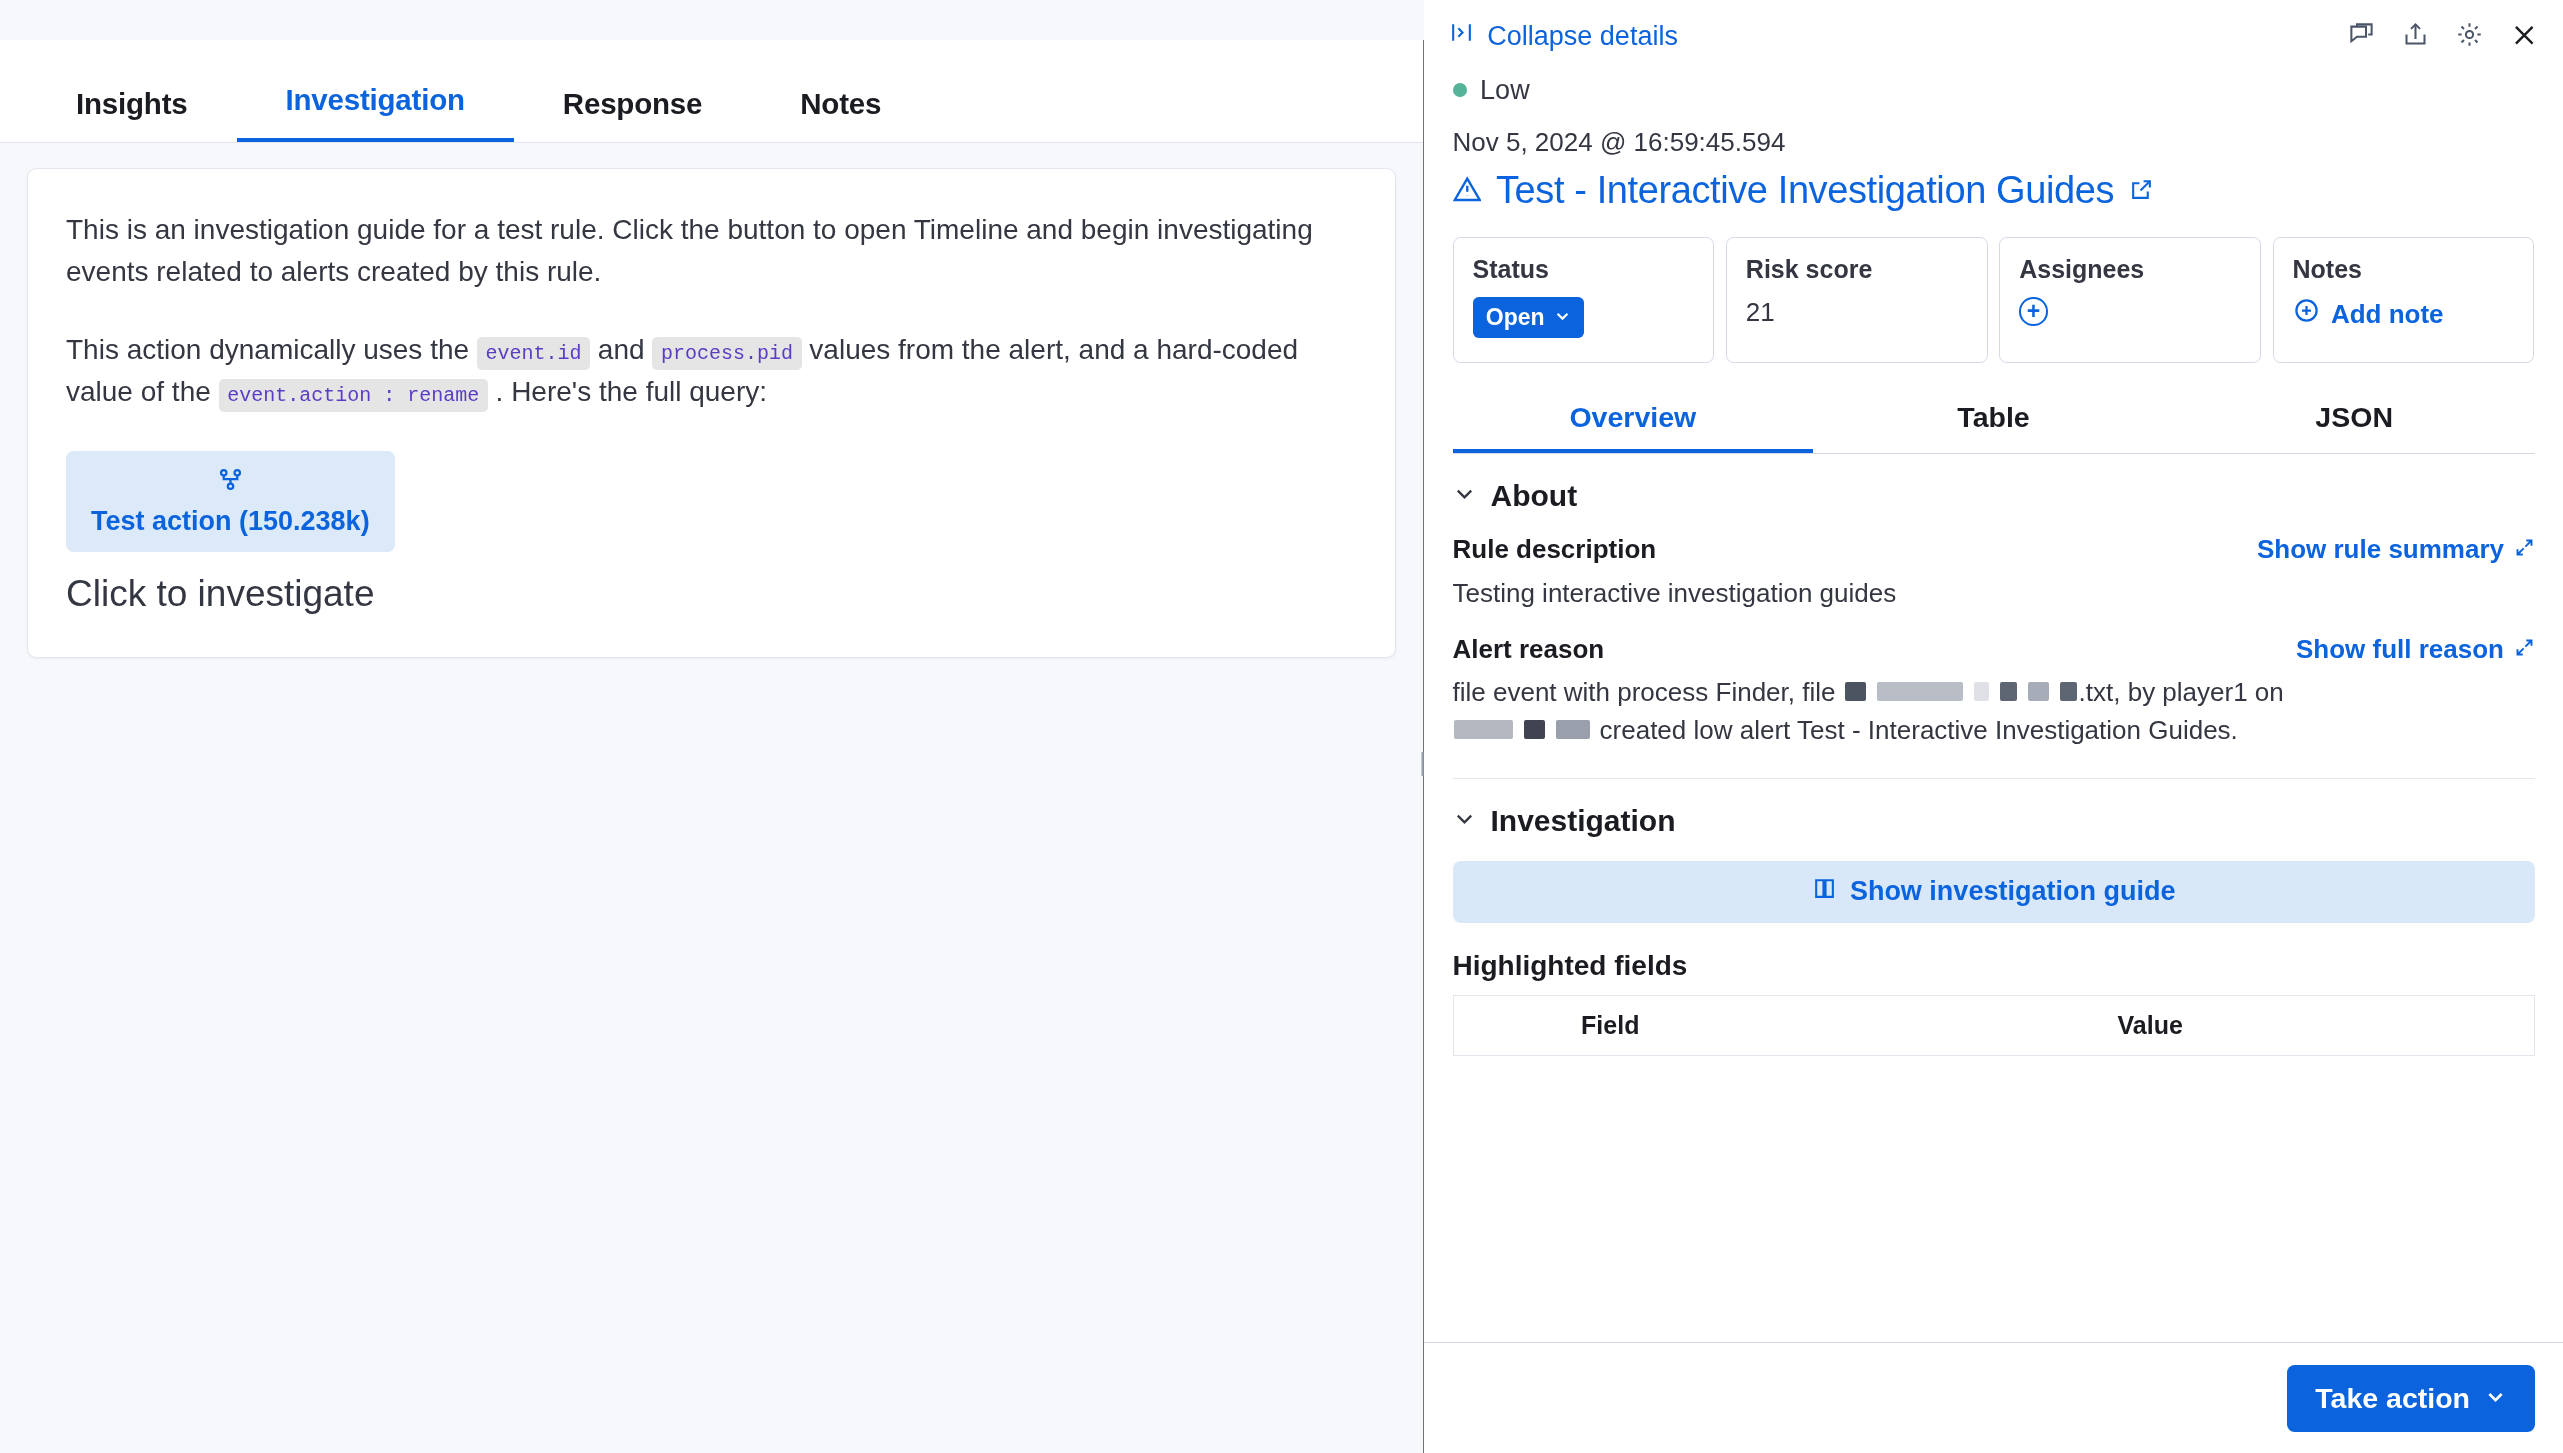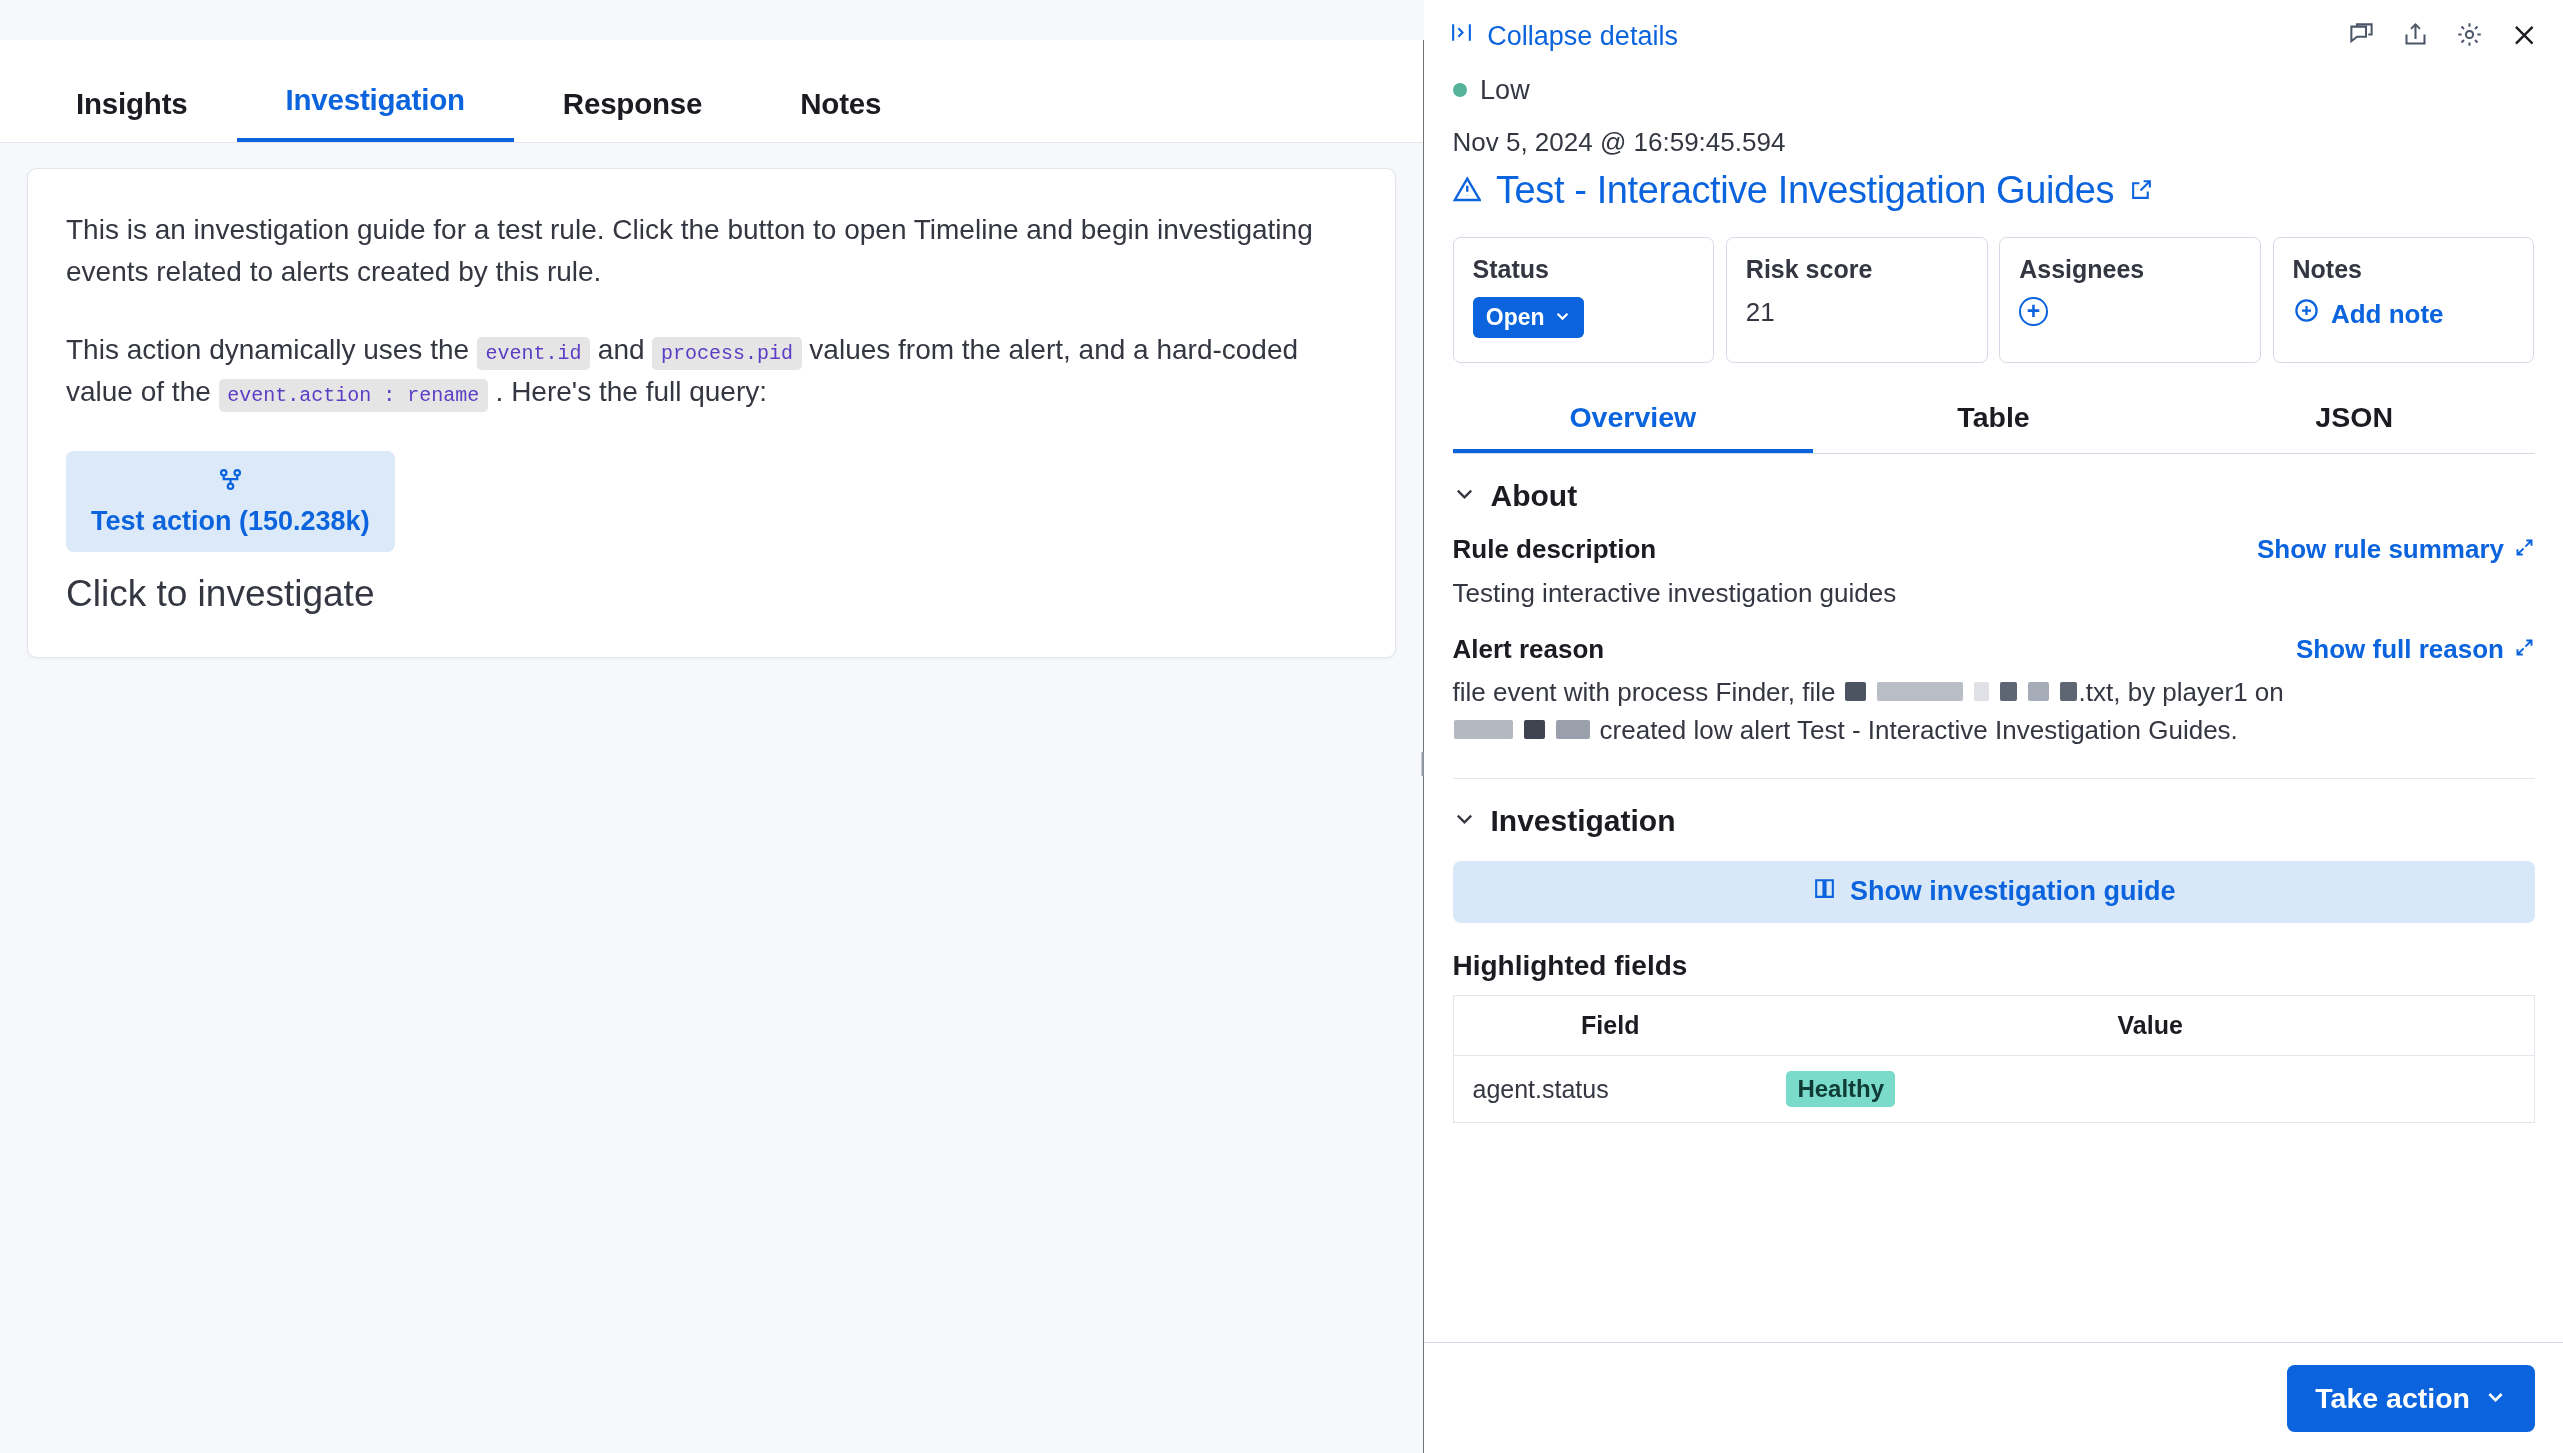--- a/index.html
+++ b/index.html
@@ -628,26 +628,20 @@
       <div class="hf-label">Highlighted fields</div>
 
       <table class="hf">
         <thead>
           <tr>
             <th>Field</th>
             <th>Value</th>
           </tr>
         </thead>
         <tbody>
-          <tr>
-            <td>agent.status</td>
-            <td>
-              <span class="badge-healthy">Healthy</span>
-            </td>
-          </tr>
         </tbody>
       </table>
     </div>
 
     <div class="flyout-footer">
       <button class="take-action">
         <span>Take action</span>
         <span>
           <svg width="21" height="21" viewBox="0 0 24 24" fill="none" stroke="#ffffff" stroke-width="3">
             <path d="M5 8l7 7 7-7"></path>

